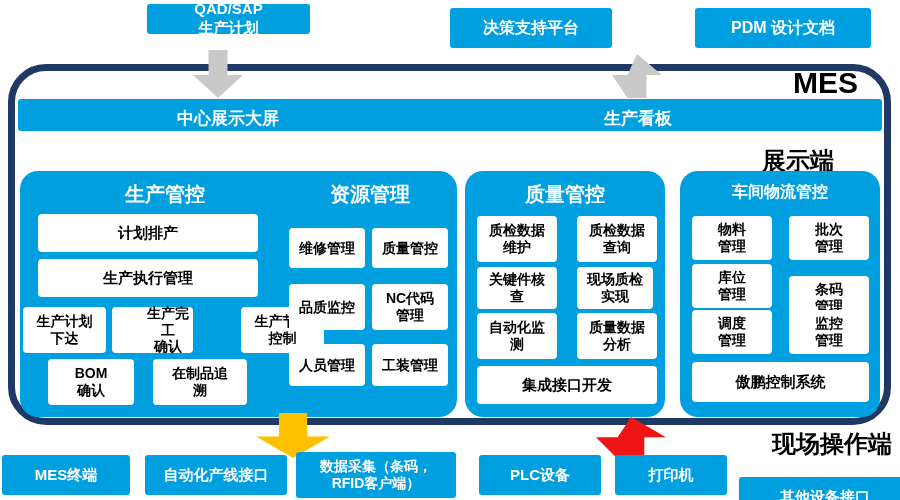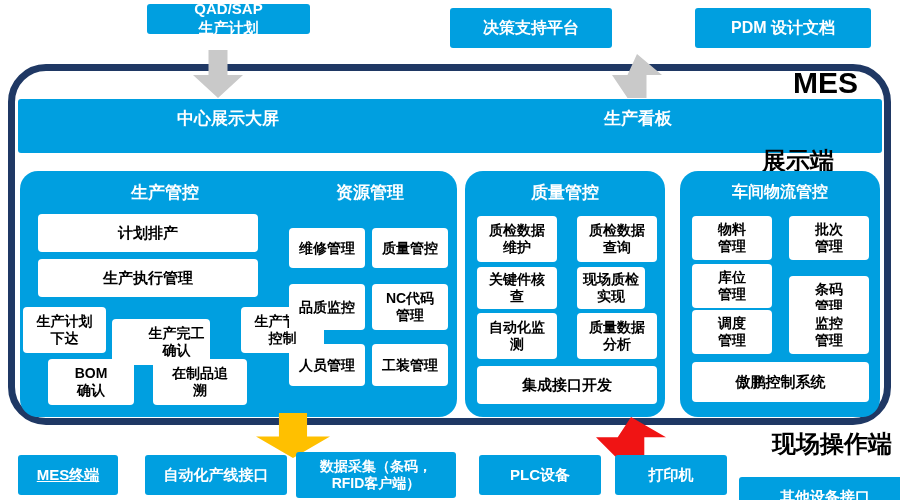--- a/index.html
+++ b/index.html
@@ -12,32 +12,32 @@
     display:flex; align-items:center; justify-content:center; text-align:center;
     white-space:pre-line; border-radius:3px; font-size:16px; line-height:1.25;
   }
   .whitebox {
     position:absolute; background:#ffffff; color:#000000; font-weight:bold;
     display:flex; align-items:center; justify-content:center; text-align:center;
     white-space:pre-line; border-radius:4px; font-size:15px; line-height:1.2;
   }
   .panel { position:absolute; background:#009FE0; border-radius:18px; }
   .panel-title {
-    position:absolute; color:#ffffff; font-weight:bold; font-size:17px;
+    position:absolute; color:#ffffff; font-weight:bold; font-size:20px;
     text-align:center; white-space:pre-line;
   }
   .side-label { position:absolute; color:#000000; font-weight:bold; font-size:24px; }
 
   .mes-frame {
     position:absolute; left:8px; top:64px; width:883px; height:361px;
     border:7px solid #1F3864; border-radius:38px; background:#ffffff;
   }
   .mes-title { position:absolute; left:793px; top:66px; font-size:30px; font-weight:bold; color:#000000; }
 
-  .hbar { position:absolute; left:18px; top:99px; width:864px; height:54px; background:#009FE0; border-radius:3px; }
+  .hbar { position:absolute; left:18px; top:99px; width:864px; height:32px; background:#009FE0; border-radius:3px; }
   .hbar span {
     position:absolute; top:0; height:38px; display:flex; align-items:center; justify-content:center;
     color:#ffffff; font-weight:bold; font-size:17px;
   }
   .hbar .hleft { left:0; width:420px; }
   .hbar .hright { left:400px; width:440px; }
 
   .arrow { position:absolute; }
   .arrow-down { clip-path: polygon(31% 0, 69% 0, 69% 52%, 100% 52%, 50% 100%, 0 52%, 31% 52%); }
   .arrow-up   { clip-path: polygon(50% 0, 100% 48%, 69% 48%, 69% 100%, 31% 100%, 0 48%, 31% 48%); }
@@ -73,21 +73,21 @@
   <div class="side-label" style="left:762px; top:145px;">展示端</div>
 
   <div class="panel" style="left:20px; top:171px; width:437px; height:246px;"></div>
   <div class="panel-title" style="left:95px; top:181px; width:140px;">生产管控</div>
   <div class="panel-title" style="left:300px; top:181px; width:140px;">资源管理</div>
 
   <div class="whitebox" style="left:38px; top:214px; width:220px; height:38px;">计划排产</div>
   <div class="whitebox" style="left:38px; top:259px; width:220px; height:38px;">生产执行管理</div>
   <div class="whitebox fs14" style="left:23px; top:307px; width:83px; height:46px;">生产计划
 下达</div>
-  <div class="whitebox fs14" style="left:112px; top:319px; width:98px; height:46px;padding-left:31px;">生产完工
+  <div class="whitebox fs14" style="left:112px; top:307px; width:81px; height:46px;padding-left:31px;">生产完工
 确认</div>
   <div class="whitebox fs14" style="left:201px; top:307px; width:83px; height:46px;margin-left:40px;">生产节拍
 控制</div>
   <div class="whitebox fs14" style="left:48px; top:359px; width:86px; height:46px;">BOM
 确认</div>
   <div class="whitebox fs14" style="left:153px; top:359px; width:94px; height:46px;">在制品追
 溯</div>
 
   <div class="whitebox fs14" style="left:289px; top:228px; width:76px; height:40px;">维修管理</div>
   <div class="whitebox fs14" style="left:372px; top:228px; width:76px; height:40px;">质量管控</div>
@@ -98,21 +98,21 @@
   <div class="whitebox fs14" style="left:372px; top:344px; width:76px; height:42px;">工装管理</div>
 
   <div class="panel" style="left:465px; top:171px; width:200px; height:246px;"></div>
   <div class="panel-title" style="left:495px; top:181px; width:140px;">质量管控</div>
   <div class="whitebox fs14" style="left:477px; top:216px; width:80px; height:46px;">质检数据
 维护</div>
   <div class="whitebox fs14" style="left:577px; top:216px; width:80px; height:46px;">质检数据
 查询</div>
   <div class="whitebox fs14" style="left:477px; top:267px; width:80px; height:42px;">关键件核
 查</div>
-  <div class="whitebox fs14" style="left:577px; top:267px; width:68px; height:42px;">现场质检
+  <div class="whitebox fs14" style="left:577px; top:267px; width:76px; height:42px;">现场质检
 实现</div>
   <div class="whitebox fs14" style="left:477px; top:313px; width:80px; height:46px;">自动化监
 测</div>
   <div class="whitebox fs14" style="left:577px; top:313px; width:80px; height:46px;">质量数据
 分析</div>
   <div class="whitebox" style="left:477px; top:366px; width:180px; height:38px;">集成接口开发</div>
 
   <div class="panel" style="left:680px; top:171px; width:200px; height:246px;"></div>
   <div class="panel-title fs16" style="left:700px; top:182px; width:160px;">车间物流管控</div>
   <div class="whitebox fs14" style="left:692px; top:216px; width:80px; height:44px;">物料
@@ -127,21 +127,21 @@
 管理</div>
   <div class="whitebox fs14" style="left:789px; top:310px; width:80px; height:44px;">监控
 管理</div>
   <div class="whitebox" style="left:692px; top:362px; width:177px; height:40px;">傲鹏控制系统</div>
 
   <div class="arrow arrow-down yellow" style="left:256px; top:413px; width:74px; height:45px;"></div>
   <div class="arrow arrow-up red" style="left:596px; top:417px; width:70px; height:42px;"></div>
 
   <div class="side-label" style="left:772px; top:428px;">现场操作端</div>
 
-  <div class="bluebox fs15" style="left:18px; top:455px; width:100px; height:40px;text-decoration:underline;">MES终端</div>
+  <div class="bluebox fs15" style="left:2px; top:455px; width:128px; height:40px;">MES终端</div>
   <div class="bluebox fs15" style="left:145px; top:455px; width:142px; height:40px;">自动化产线接口</div>
   <div class="bluebox fs14" style="left:296px; top:452px; width:160px; height:46px;">数据采集（条码，
 RFID客户端）</div>
   <div class="bluebox fs15" style="left:479px; top:455px; width:122px; height:40px;">PLC设备</div>
   <div class="bluebox fs15" style="left:615px; top:455px; width:112px; height:40px;">打印机</div>
   <div class="bluebox fs15" style="left:739px; top:455px; width:172px; height:40px;margin-top:22px;">其他设备接口</div>
 
 </div>
 
 </body></html>

